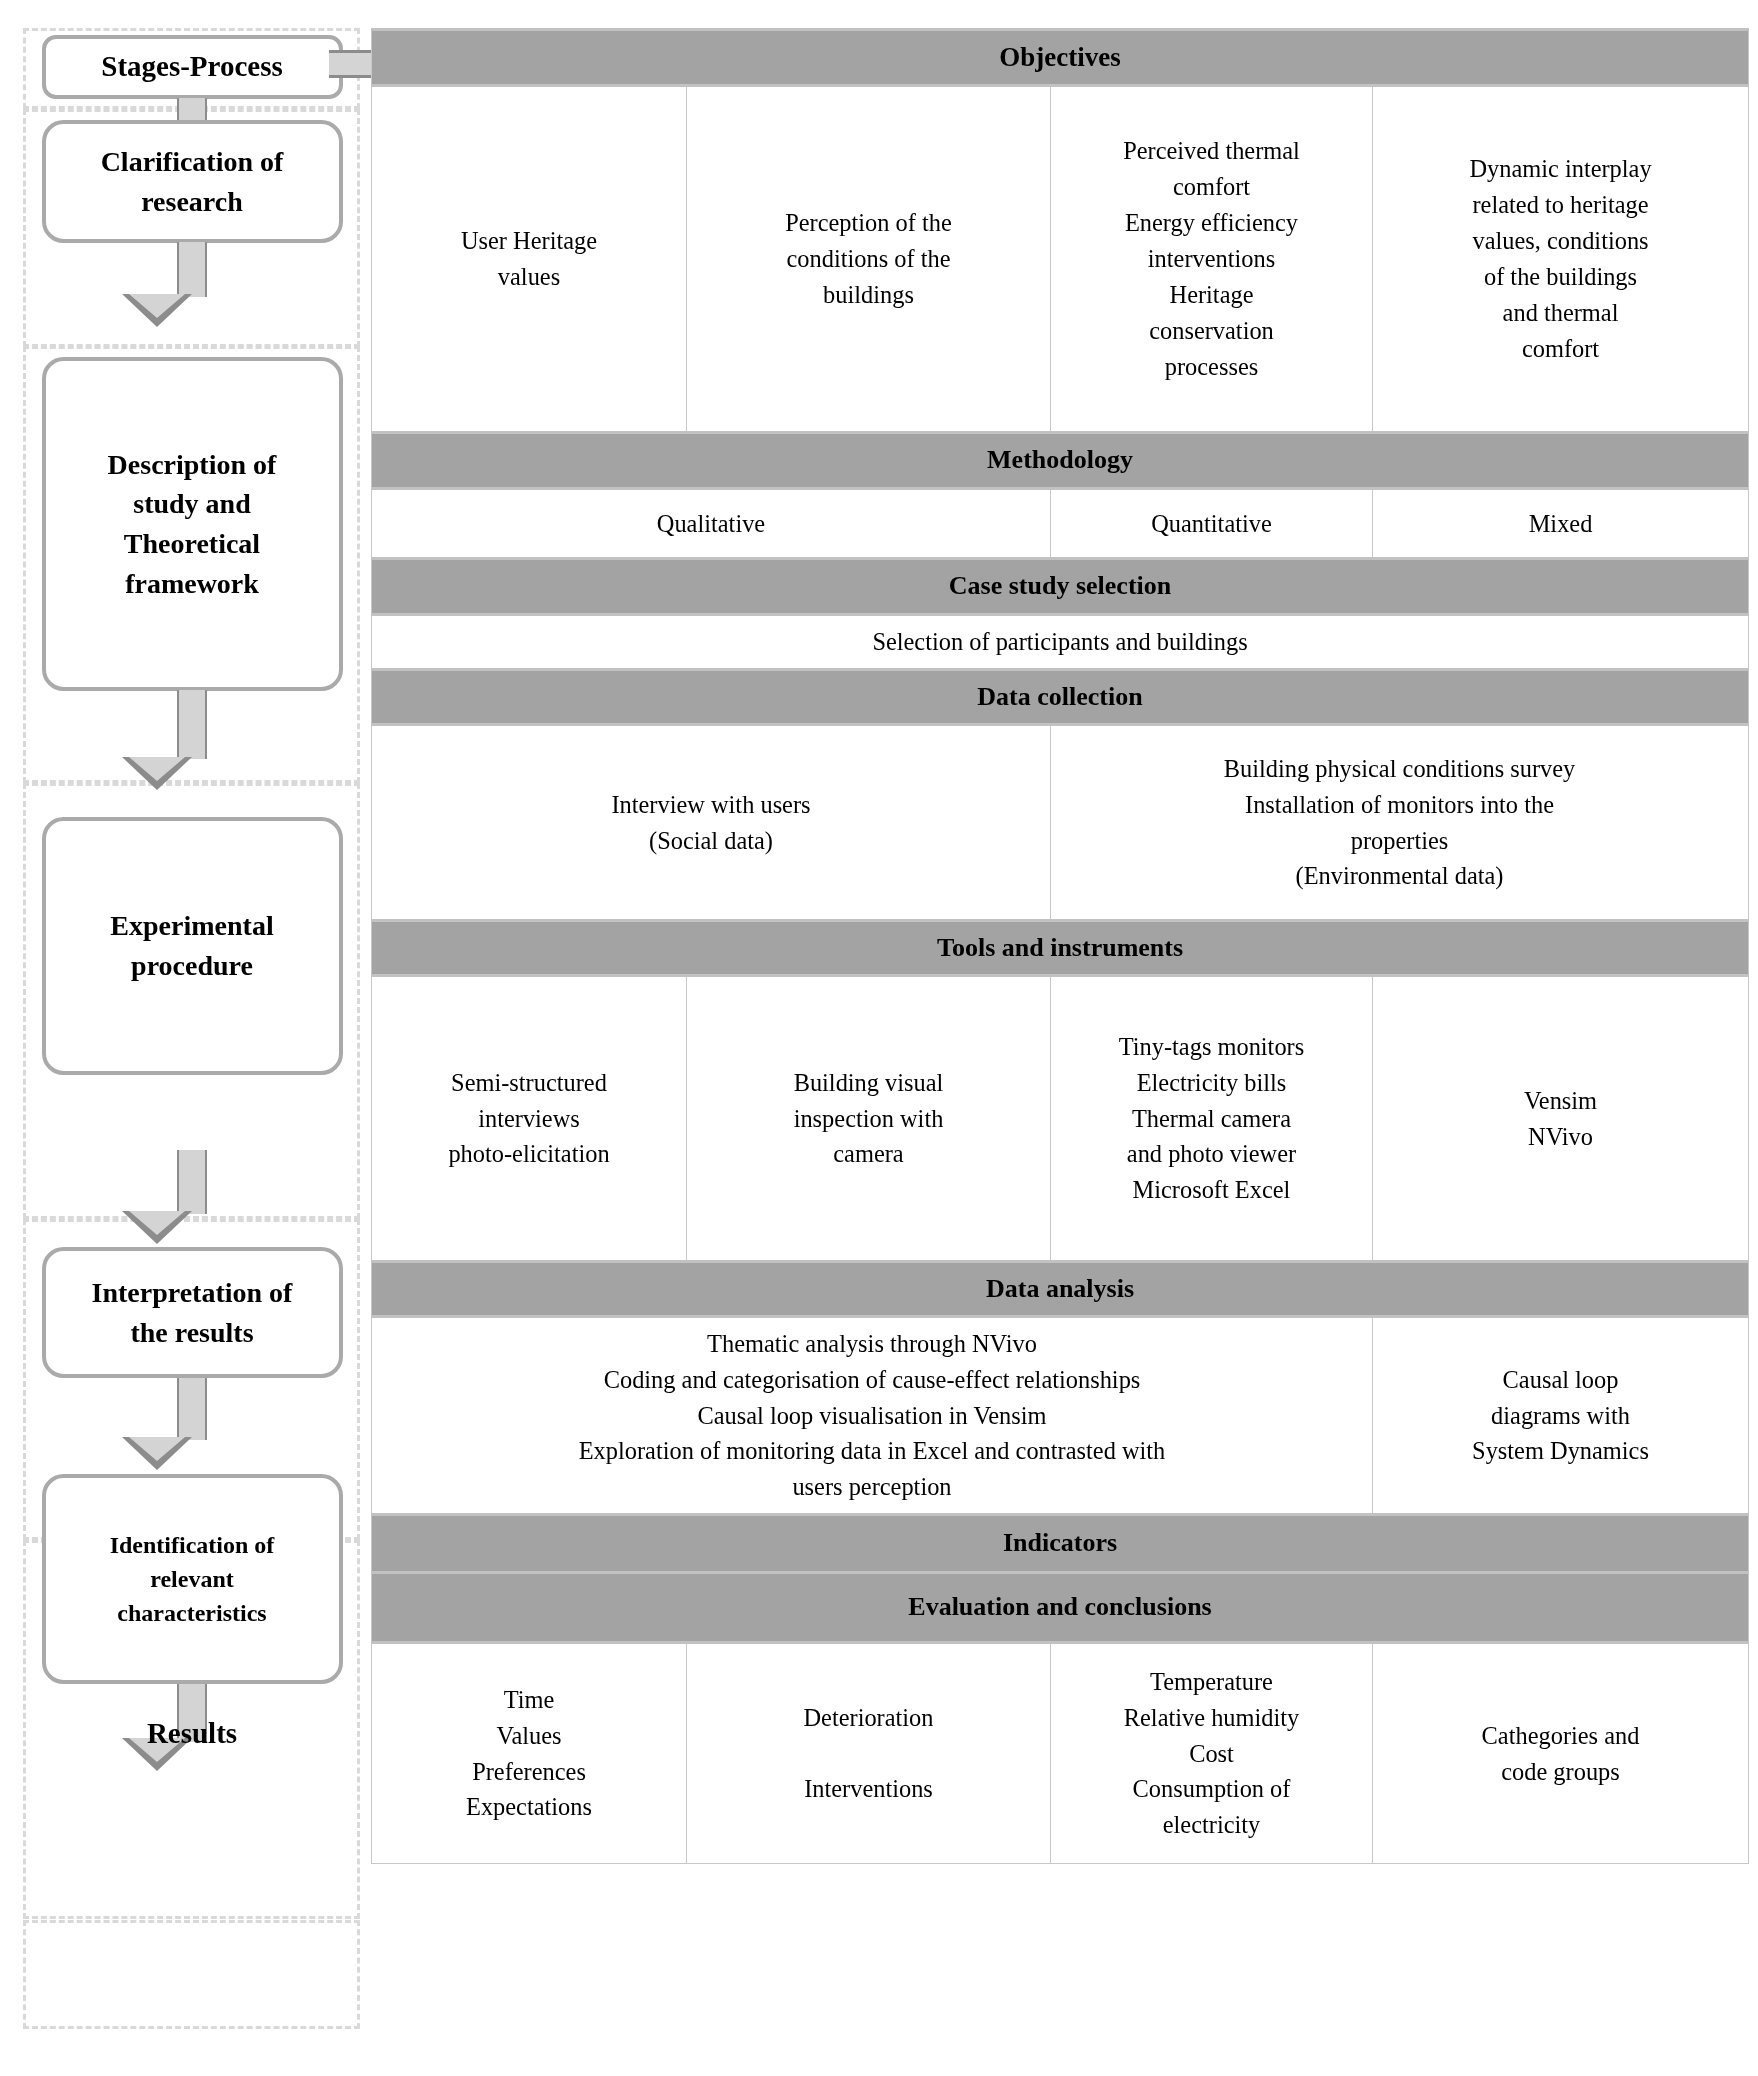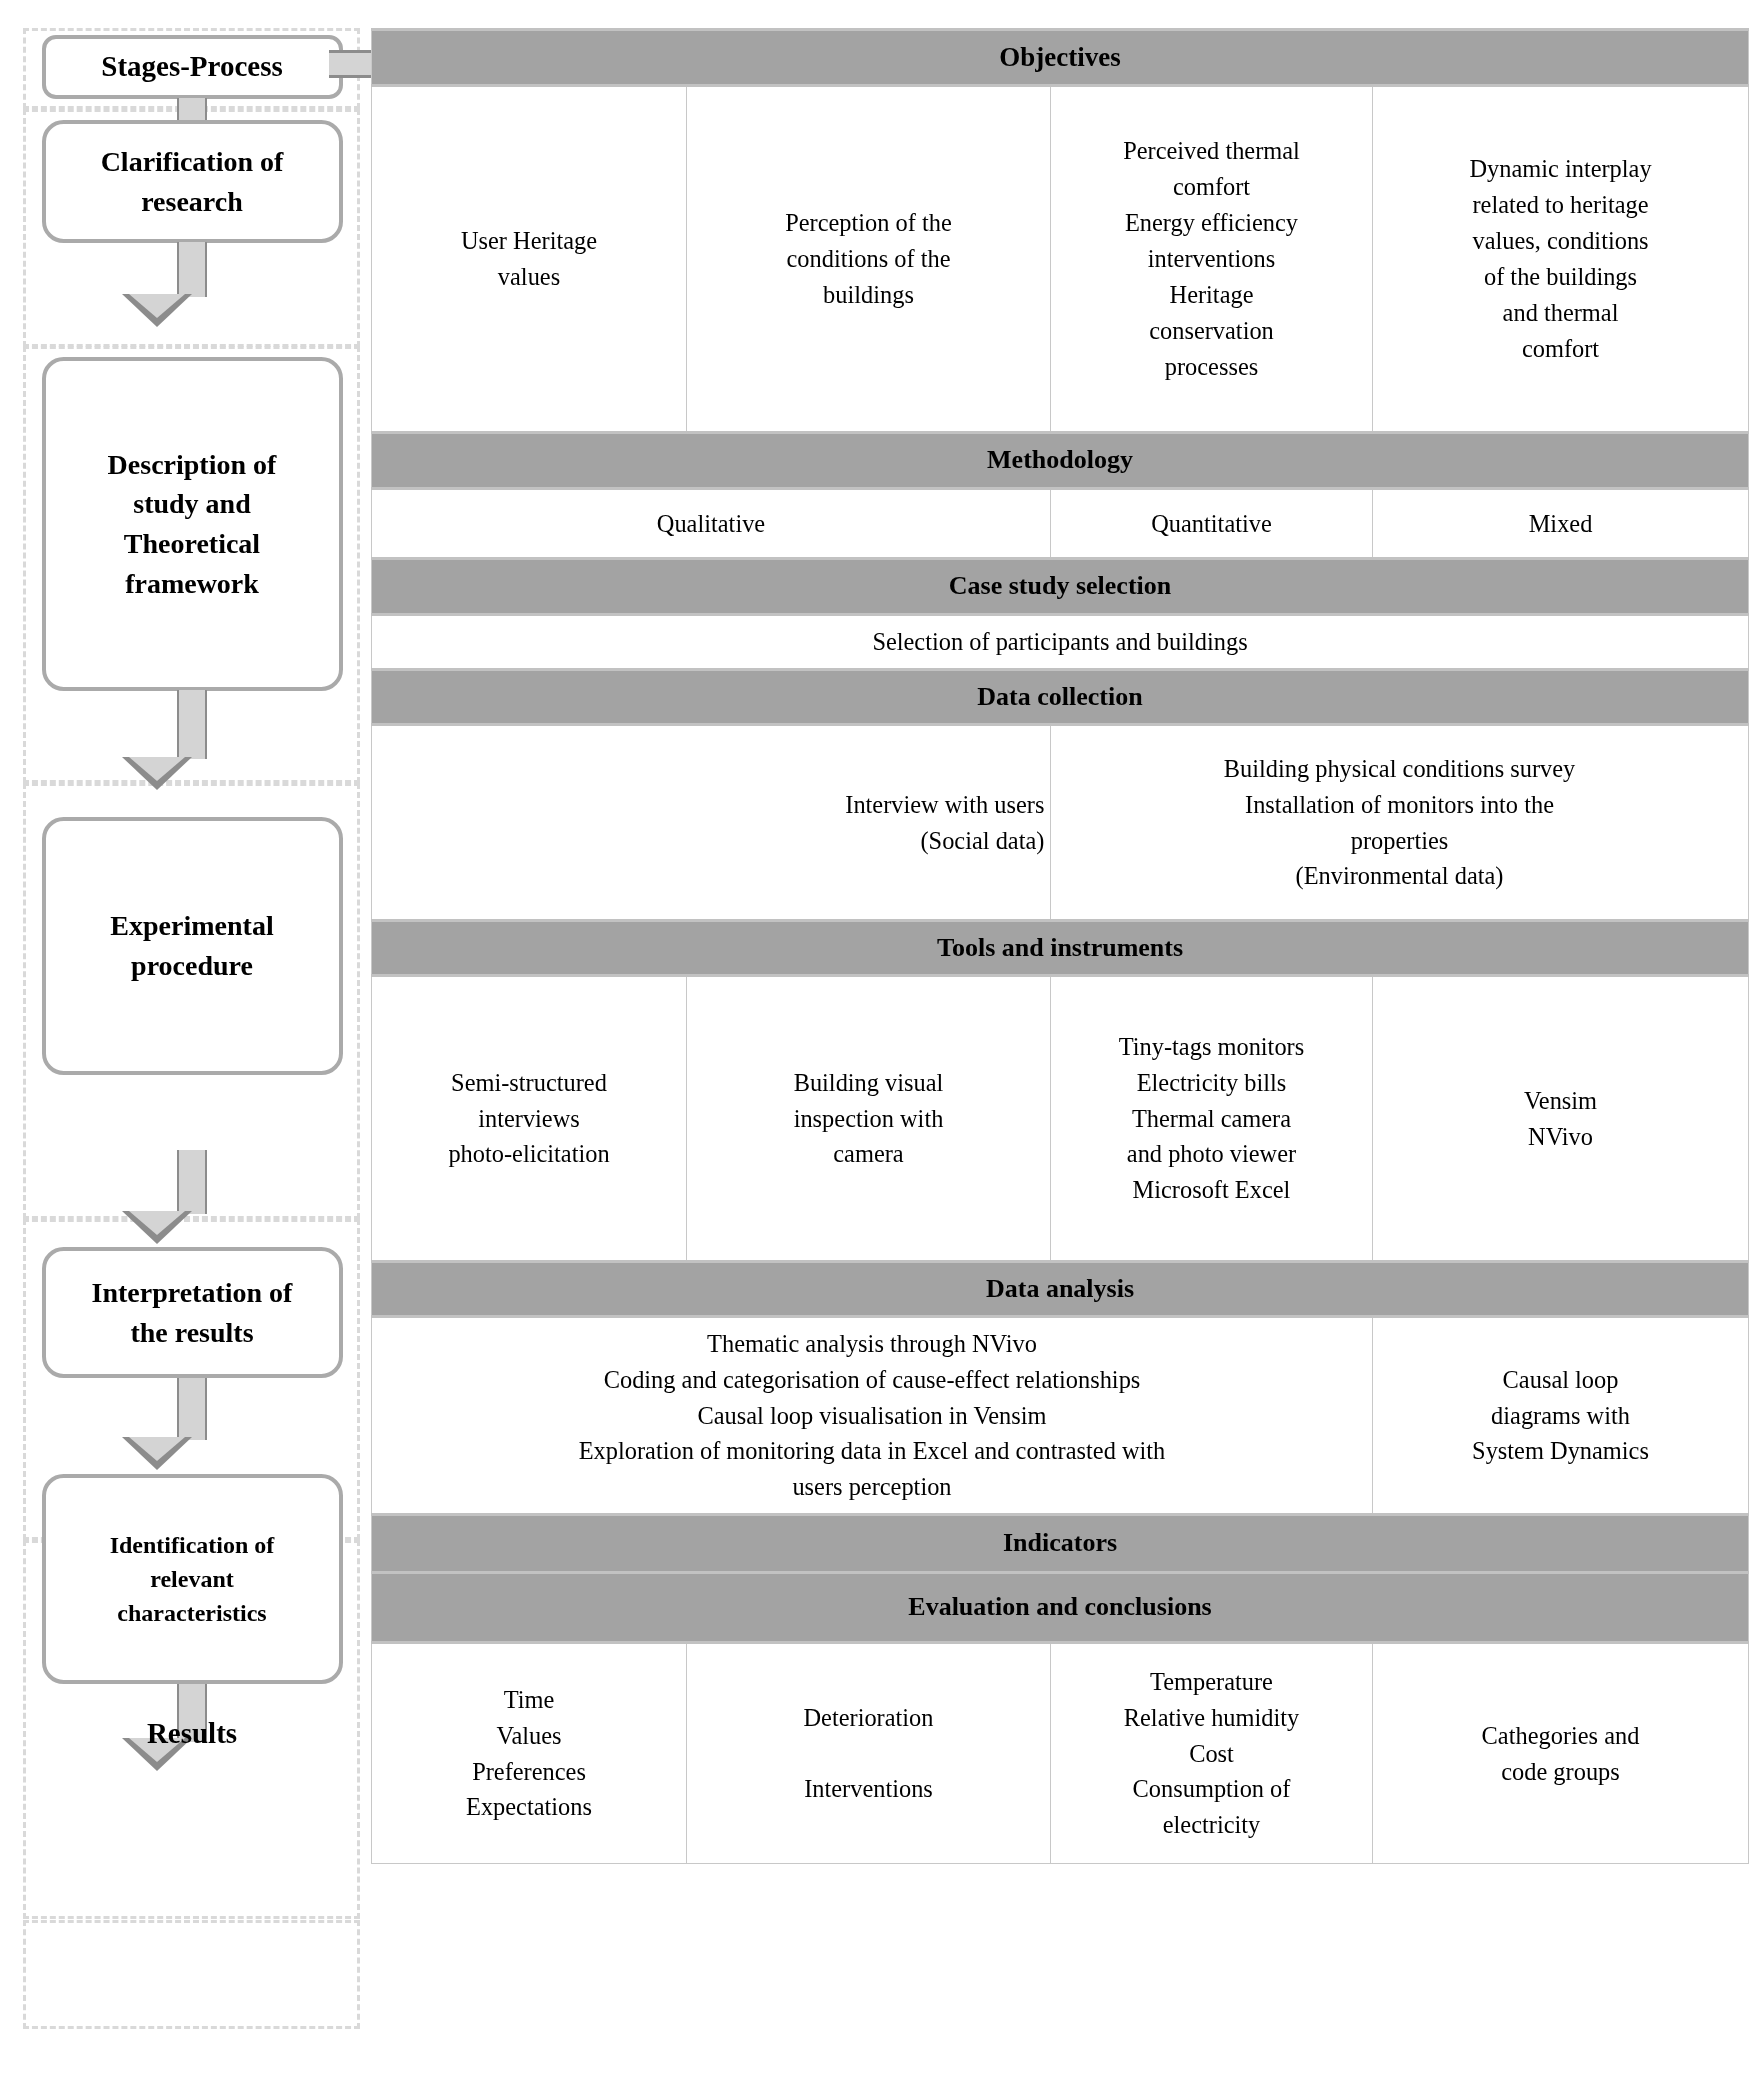--- a/index.html
+++ b/index.html
@@ -261,21 +261,21 @@
         <tr style="height: 56px;">
           <td class="band" colspan="4" style="white-space: pre-line;">Case study selection</td>
         </tr>
         <tr style="height: 55px;">
           <td colspan="4" style="white-space: pre-line;">Selection of participants and buildings</td>
         </tr>
         <tr style="height: 55px;">
           <td class="band" colspan="4" style="white-space: pre-line;">Data collection</td>
         </tr>
         <tr style="height: 196px;">
-          <td colspan="2" style="white-space: pre-line; text-align: right;">Interview with users
+          <td colspan="2" style="white-space: pre-line;">Interview with users
 (Social data)</td>
           <td colspan="2" style="white-space: pre-line;">Building physical conditions survey
 Installation of monitors into the
 properties
 (Environmental data)</td>
         </tr>
         <tr style="height: 55px;">
           <td class="band" colspan="4" style="white-space: pre-line;">Tools and instruments</td>
         </tr>
         <tr style="height: 286px;">

